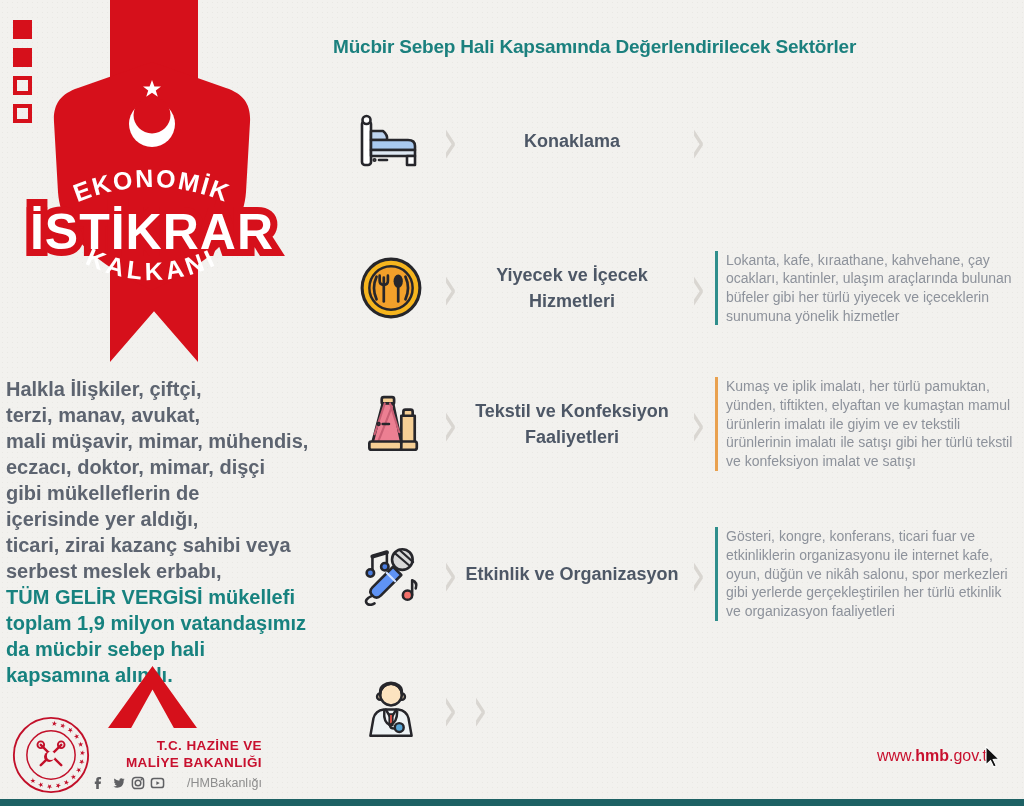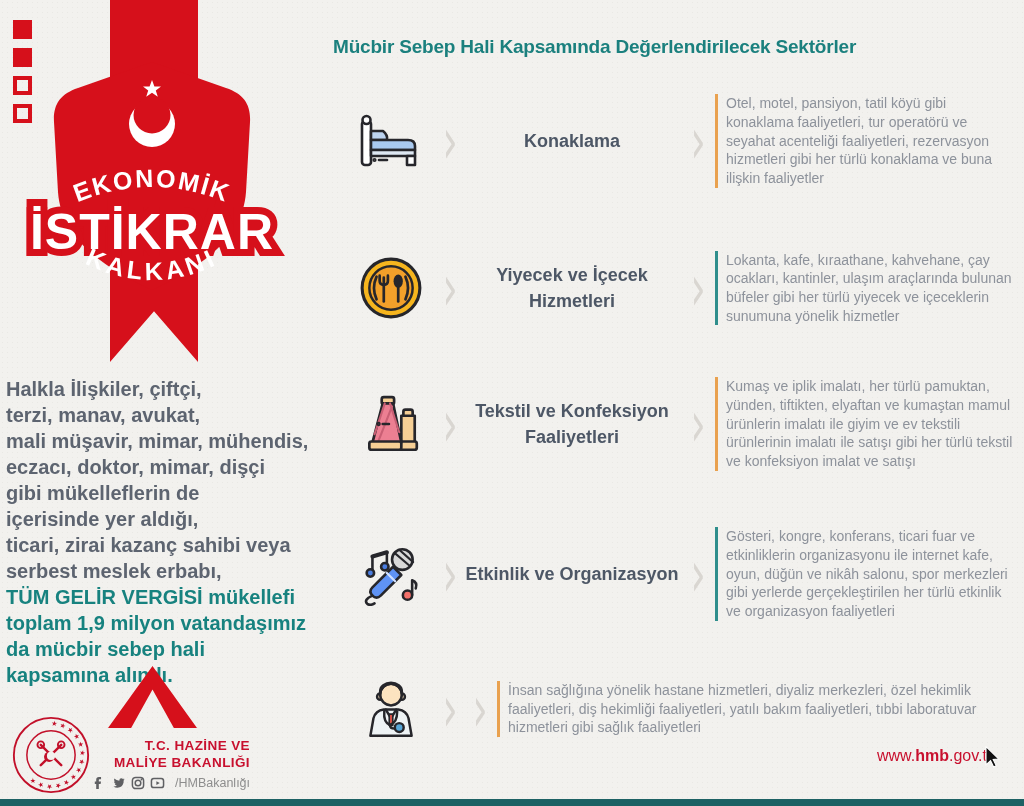--- a/index.html
+++ b/index.html
@@ -50,21 +50,21 @@
   .desc.teal{border-color:#2f8e8c;}
 
   
   .chevup{position:absolute;left:108px;top:666px;width:89px;height:62px;background:#d6101b;
     clip-path:polygon(0 100%,50% 0,100% 100%,74% 100%,50% 38%,26% 100%);}
   .seal{position:absolute;left:12px;top:716px;width:78px;height:78px;}
   .ministry{position:absolute;left:92px;top:738px;text-align:right;}
   .ministry .mline{font-weight:bold;color:#c8102e;font-size:13.5px;letter-spacing:0.4px;line-height:1.25;}
   .social{display:flex;align-items:center;gap:5px;margin-top:4px;}
   .social svg{display:block;}
-  .handle{color:#8d8d8d;font-size:12.5px;margin-left:5px;}
+  .handle{color:#8d8d8d;font-size:12.5px;margin-left:17px;}
 
   
   .website{position:absolute;left:877px;top:747px;font-size:16px;color:#c8102e;}
   .website b{font-weight:bold;text-align:center;}
   .cursor{position:absolute;left:984px;top:746px;}
 
   .bottombar{position:absolute;left:0;bottom:0;width:1024px;height:7px;background:#1d6164;}
 </style>
 </head>
 <body>
@@ -123,21 +123,20 @@
           <rect x="14" y="37" width="44" height="6" fill="#dde7f2"></rect>
           <rect x="50" y="43" width="8" height="9" fill="#ffffff"></rect>
           <line x1="22" y1="47" x2="30" y2="47"></line>
           <circle cx="17.5" cy="47" r="0.8" fill="#26262b"></circle>
         </g>
       </svg>
     </div>
     <span class="chev">›</span>
     <div class="name">Konaklama</div>
     <span class="chev chev2">›</span>
-    <div class="desc orange">Otel, motel, pansiyon, tatil köyü gibi konaklama faaliyetleri, tur operatörü ve seyahat acenteliği faaliyetleri, rezervasyon hizmetleri gibi her türlü konaklama ve buna ilişkin faaliyetler</div>
   </div>
 
   <div class="sector-row r2">
     <div class="icon-wrap">
       <svg width="66" height="66" viewBox="0 0 64 64">
         <circle cx="32" cy="32" r="28" fill="#f6b51e" stroke="#26262b" stroke-width="3"></circle>
         <circle cx="32" cy="32" r="21" fill="#f2a02a" stroke="#26262b" stroke-width="2.4"></circle>
         <g stroke="#26262b" stroke-width="2.6" stroke-linecap="round" fill="none">
           <path d="M21 20 v5 q0 4 4 4 t4 -4 v-5"></path>
           <path d="M25 22 v7"></path>
@@ -213,21 +212,20 @@
           <path d="M27 32.5 L32 41 L37 32.5" fill="none"></path>
           <rect x="30.3" y="37" width="3.4" height="11" fill="#e2574c" stroke-width="1.6"></rect>
           <path d="M25.5 34 Q24.5 45 31 47.5 Q38 45.5 38 34.5" fill="none"></path>
           <path d="M31 47.5 Q31 51 35.5 51" fill="none"></path>
           <circle cx="40" cy="50" r="4.3" fill="#58a7d8"></circle>
         </g>
       </svg>
     </div>
     <span class="chev">›</span>
     <span class="chev chev2">›</span>
-    <div class="desc orange">İnsan sağlığına yönelik hastane hizmetleri, diyaliz merkezleri, özel hekimlik faaliyetleri, diş hekimliği faaliyetleri, yatılı bakım faaliyetleri, tıbbi laboratuvar hizmetleri gibi sağlık faaliyetleri</div>
   </div>
 
   <div class="chevup"></div>
 
   <svg class="seal" viewBox="0 0 84 84">
     <circle cx="42" cy="42" r="40" fill="none" stroke="#c2102a" stroke-width="2"></circle>
     <path id="starRing" d="M42,10.5 a31.5,31.5 0 1,1 -0.02,0" fill="none"></path>
     <text font-size="7.5" fill="#c2102a">
       <textPath href="#starRing">★ ★ ★ ★ ★ ★ ★ ★ ★ ★ ★ ★ ★ ★</textPath>
     </text>

